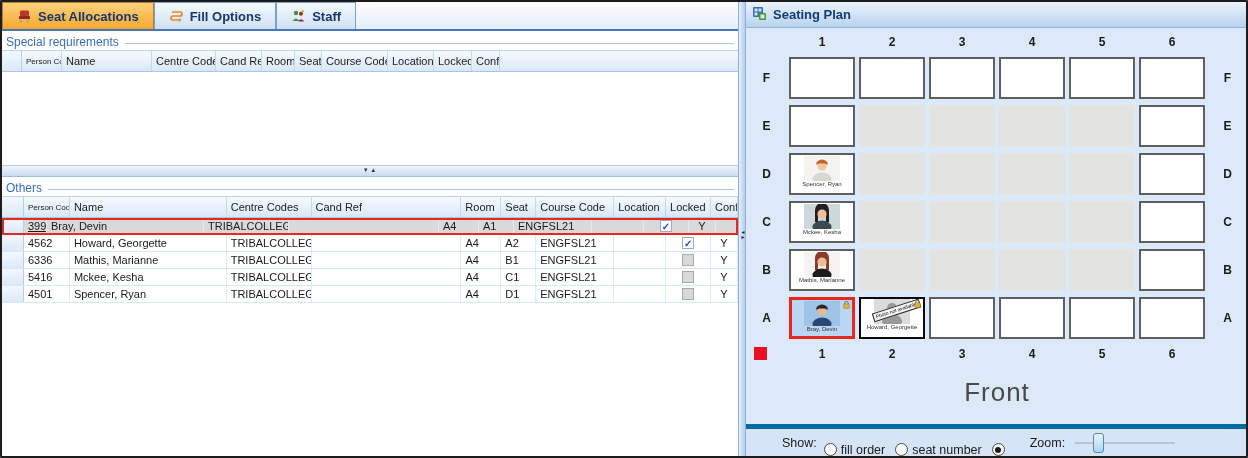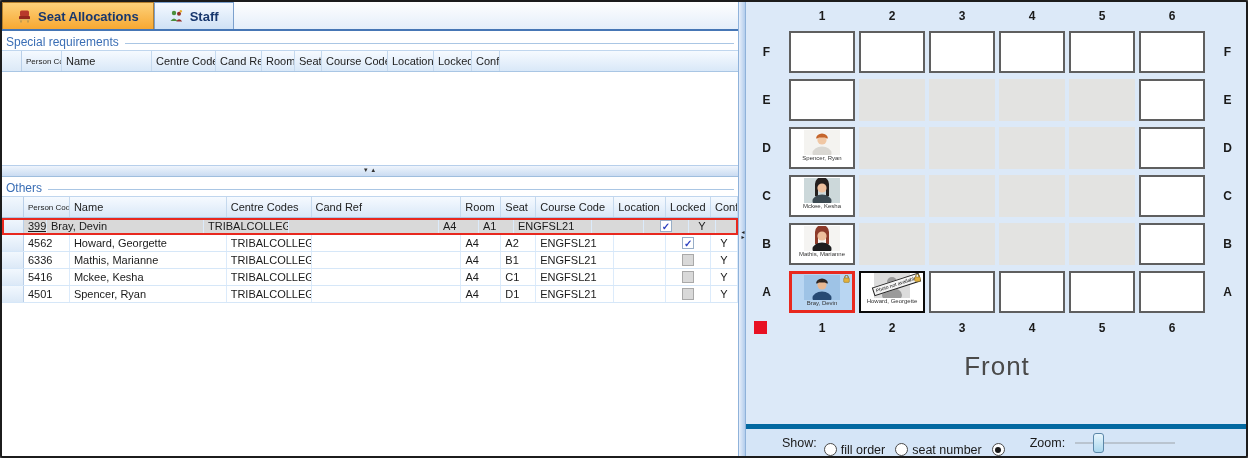--- a/index.html
+++ b/index.html
@@ -95,20 +95,27 @@
           <span class="ticon"><svg width="15" height="15" viewBox="0 0 15 15">
               <rect x="3" y="1.5" width="9" height="6" rx="1.5" fill="#b8392b"></rect>
               <rect x="2" y="7" width="11" height="3.5" rx="1" fill="#96271c"></rect>
               <rect x="3" y="10.5" width="2" height="3" fill="#c79b4b"></rect>
               <rect x="10" y="10.5" width="2" height="3" fill="#c79b4b"></rect>
               <rect x="2" y="10" width="11" height="1.4" fill="#dcb25e"></rect>
             </svg></span>
           <span>Seat Allocations</span>
         </div>
         <div class="tab">
+          <span class="ticon"><svg width="15" height="15" viewBox="0 0 15 15" fill="none" stroke="#df8a2c" stroke-width="1.7">
+              <path d="M3 3 h8 a1.8 1.8 0 0 1 0 4 h-7 a1.8 1.8 0 0 0 0 4 h8"></path>
+              <path d="M10 9.2 l2.4 1.8 -2.4 1.8" fill="#df8a2c" stroke="none"></path>
+            </svg></span>
+          <span>Fill Options</span>
+        </div>
+        <div class="tab">
           <span class="ticon"><svg width="15" height="15" viewBox="0 0 15 15">
               <circle cx="5" cy="4" r="2.2" fill="#4b8f3c"></circle>
               <path d="M1.5 12 q3.5 -5 7 0 z" fill="#4b8f3c"></path>
               <circle cx="10" cy="4.7" r="2" fill="#94302a"></circle>
               <path d="M7.2 12.5 q2.8 -4.4 6 0 z" fill="#94302a"></path>
               <circle cx="11.8" cy="2.2" r="1.2" fill="#e9b031"></circle>
             </svg></span>
           <span>Staff</span>
         </div>
       </div>
@@ -232,20 +239,33 @@
       </div>
 
     <div class="left-filler"></div>
   </div>
 
   <div class="vsplit">
     <div class="grip">◂<br>▸</div>
   </div>
 
   <div class="right-panel">
+    <div class="plan-title">
+      <span class="ticon">
+        <svg width="15" height="15" viewBox="0 0 15 15">
+            <rect x="1" y="1" width="10" height="10" rx="1" fill="#3a6fb0"></rect>
+            <rect x="2.5" y="2.5" width="3" height="3" fill="#cfe2f6"></rect>
+            <rect x="6.5" y="2.5" width="3" height="3" fill="#cfe2f6"></rect>
+            <rect x="2.5" y="6.5" width="3" height="3" fill="#cfe2f6"></rect>
+            <rect x="7" y="7" width="7" height="7" rx="1" fill="#3f9b3a"></rect>
+            <rect x="8.5" y="8.5" width="4" height="4" fill="#d8f0cf"></rect>
+          </svg>
+      </span>
+      <span>Seating Plan</span>
+    </div>
 
     <div class="plan-area">
       <div class="seatgrid numrow" id="plan-top-numbers">
           <div></div>
           <div class="num">1</div>
           <div class="num">2</div>
           <div class="num">3</div>
           <div class="num">4</div>
           <div class="num">5</div>
           <div class="num">6</div>

